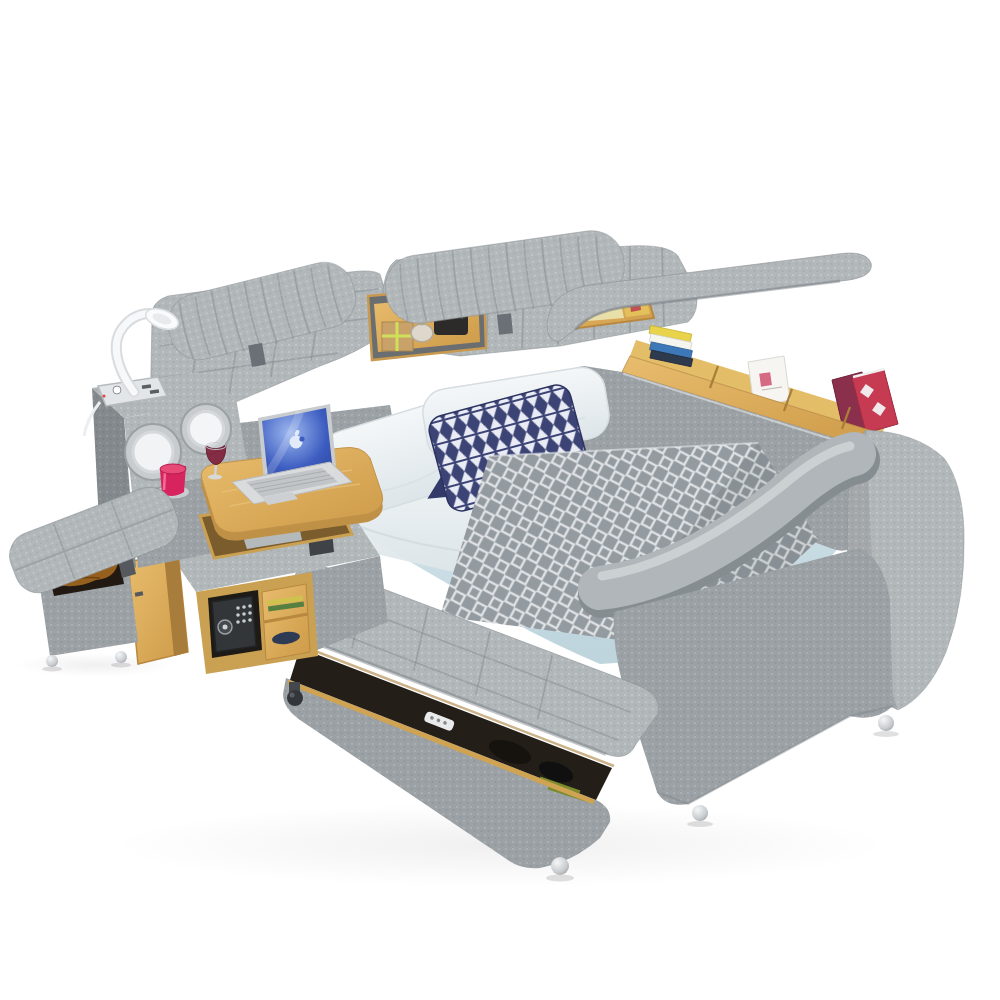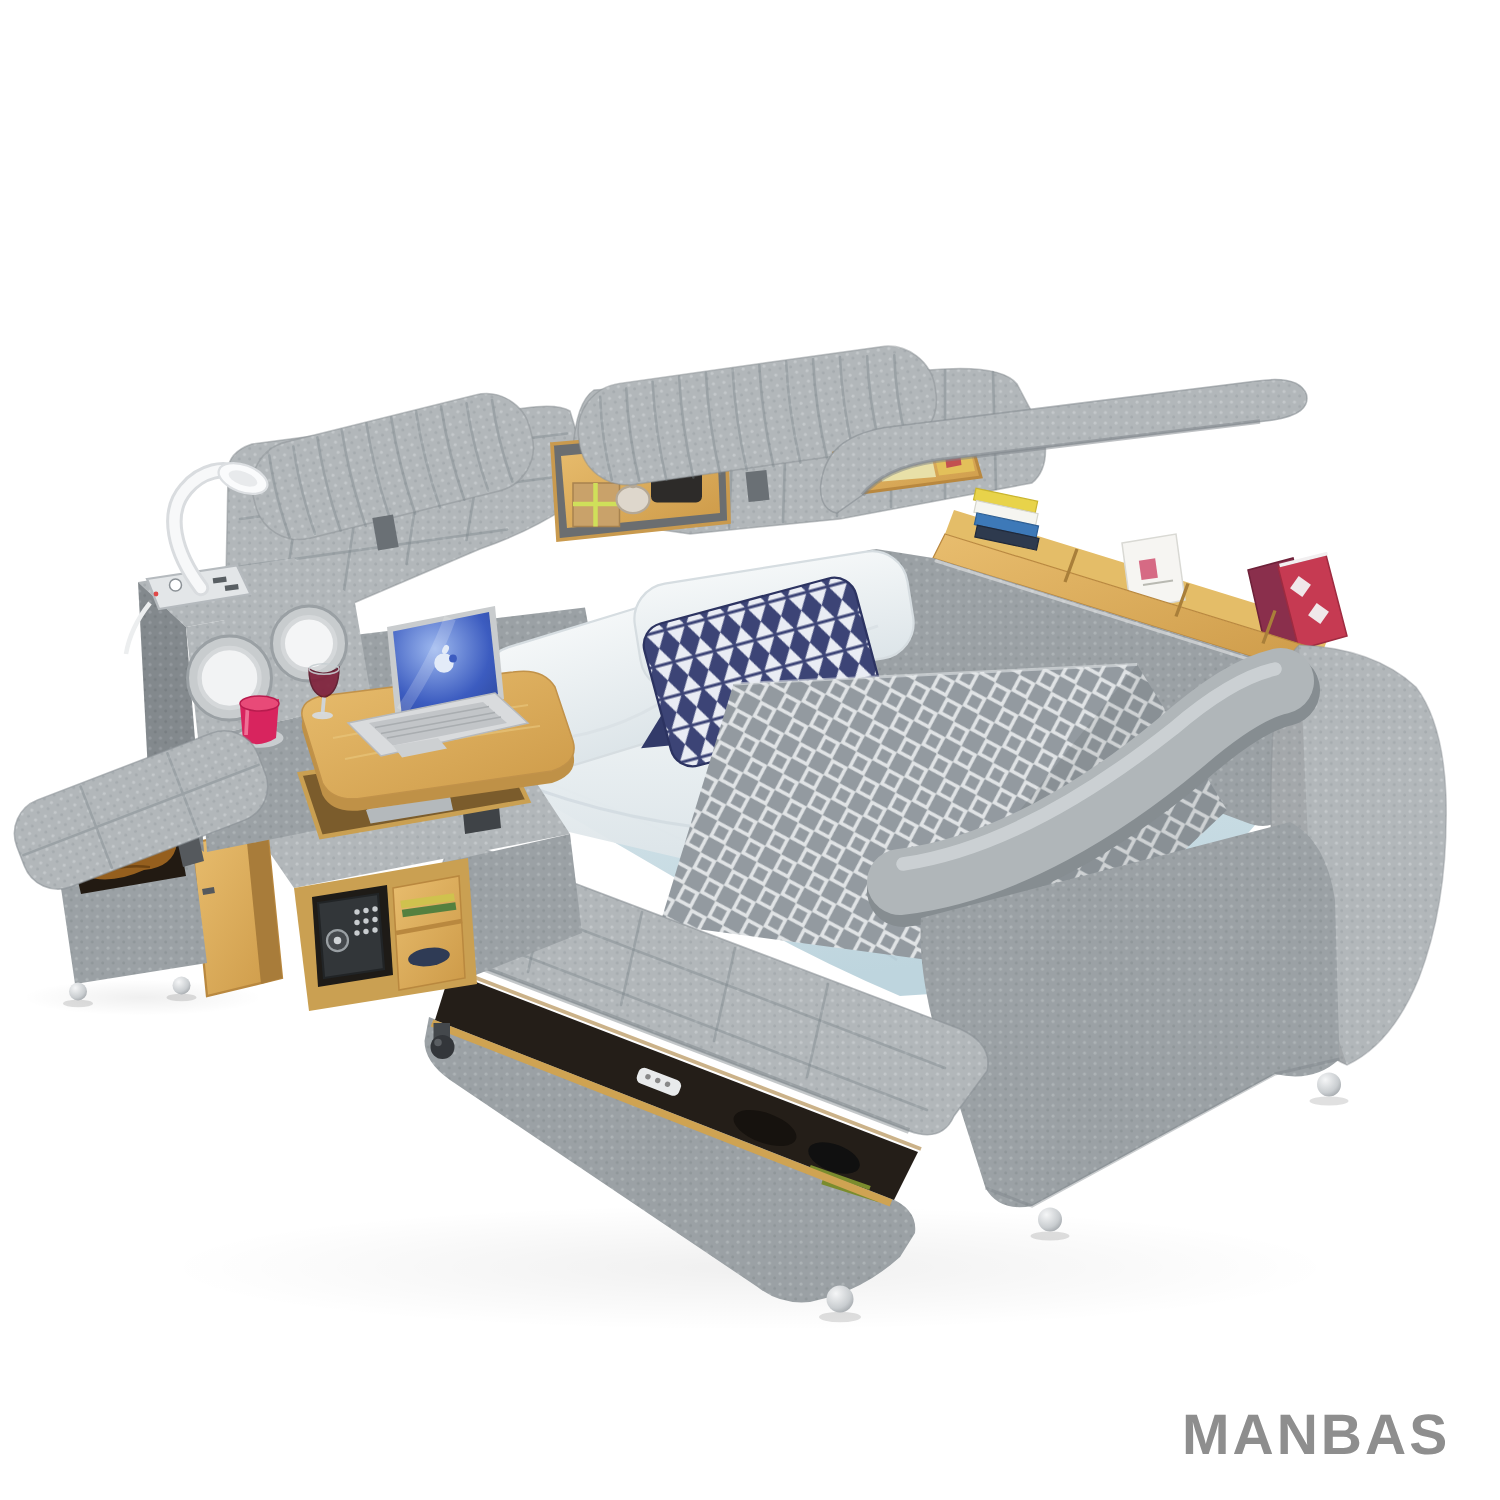--- a/index.html
+++ b/index.html
@@ -371,14 +371,13 @@
   <ellipse cx="52" cy="669" rx="10" ry="2.5" fill="#000" opacity=".12"></ellipse>
   <circle cx="52" cy="661" r="6" fill="url(#gchrome)"></circle>
   <ellipse cx="121" cy="665" rx="10" ry="2.5" fill="#000" opacity=".12"></ellipse>
   <circle cx="121" cy="657" r="6" fill="url(#gchrome)"></circle>
   <rect x="289" y="682" width="11" height="12" fill="#44484c"></rect>
   <circle cx="295" cy="698" r="8" fill="#33363a"></circle>
   <circle cx="292" cy="695" r="2.5" fill="#5a5e62"></circle>
 </g>
 </svg>
 
-<div id="brand-logo">MANBAS</div>
 </div>
 
 </body></html>

